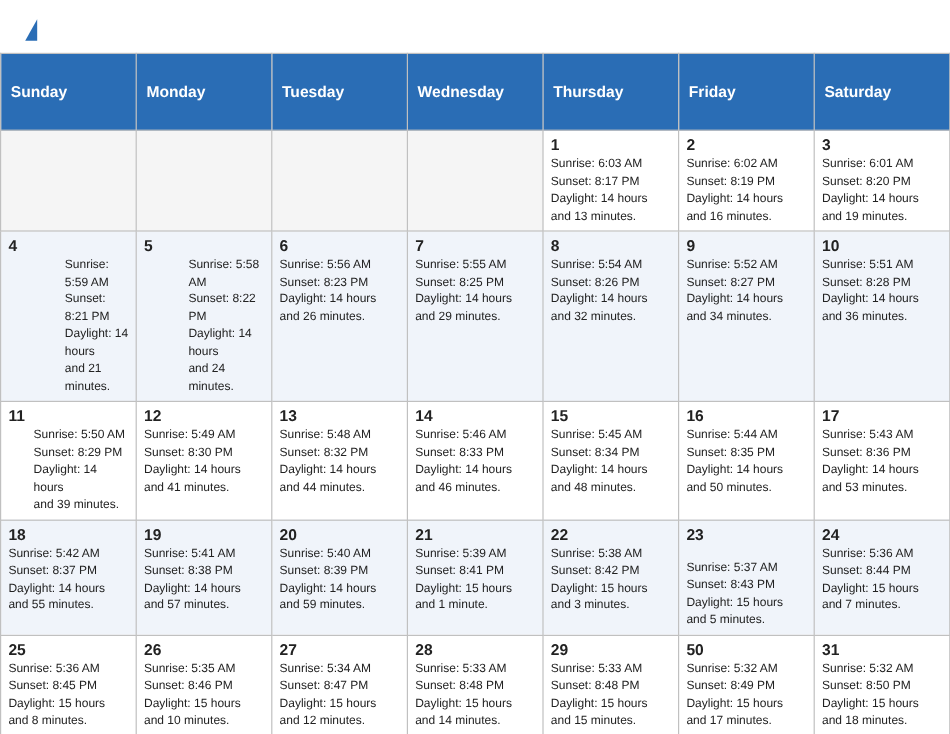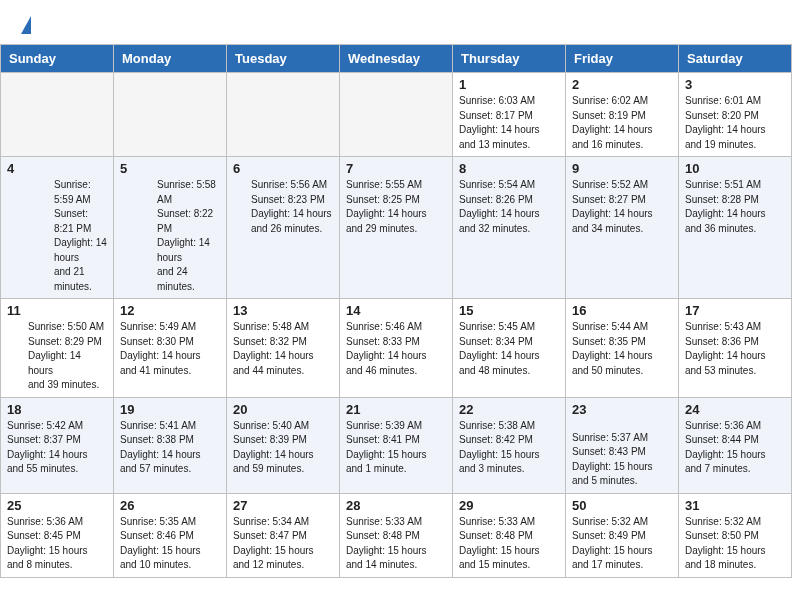--- a/index.html
+++ b/index.html
@@ -60,21 +60,21 @@
       width: 100%;
       border-collapse: collapse;
       margin-top: 4px;
     }
     .calendar th {
       background: #2a6db5;
       color: #fff;
       font-size: 13px;
       font-weight: bold;
       text-align: left;
-      padding: 6px 8px;
+      padding: 24px 8px;
       border: 1px solid #c0c0c0;
     }
     .calendar td {
       vertical-align: top;
       border: 1px solid #c0c0c0;
       padding: 4px 6px;
       width: 113px;
       min-height: 80px;
       font-size: 10.5px;
       color: #222;
@@ -165,21 +165,21 @@
         </td>
         <td>
           <span class="day-num">5</span>
           <div class="day-info" style="white-space: pre-line; margin-left: 37px;">Sunrise: 5:58 AM
 Sunset: 8:22 PM
 Daylight: 14 hours
 and 24 minutes.</div>
         </td>
         <td>
           <span class="day-num">6</span>
-          <div class="day-info" style="white-space: pre-line; margin-left: 18px;">Sunrise: 5:56 AM
+          <div class="day-info" style="white-space: pre-line;">Sunrise: 5:56 AM
 Sunset: 8:23 PM
 Daylight: 14 hours
 and 26 minutes.</div>
         </td>
         <td>
           <span class="day-num">7</span>
           <div class="day-info" style="white-space: pre-line;">Sunrise: 5:55 AM
 Sunset: 8:25 PM
 Daylight: 14 hours
 and 29 minutes.</div>

